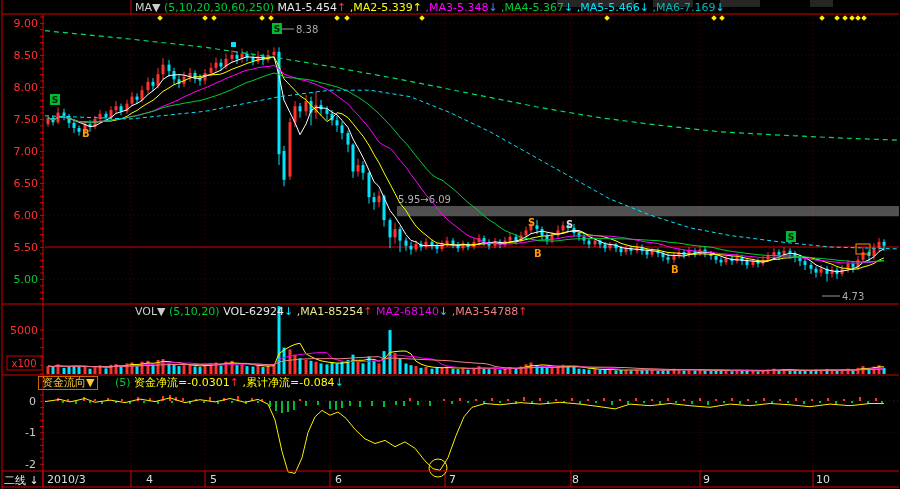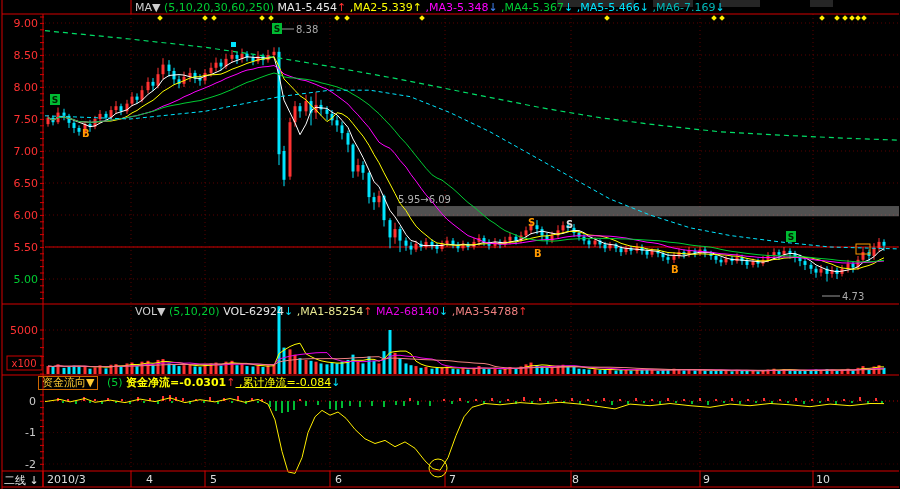--- a/index.html
+++ b/index.html
@@ -2,21 +2,21 @@
 <html><head>
 <meta charset="utf-8">
 <style>
   html,body{margin:0;padding:0;background:#000;}
   #screen{position:relative;width:900px;height:489px;background:#000;overflow:hidden;
           font-family:"DejaVu Sans",sans-serif;font-size:11px;}
   svg{position:absolute;left:0;top:0;}
   .hdr{position:absolute;white-space:nowrap;line-height:13px;letter-spacing:0;z-index:3;}
   .hdr span{font-size:11px;text-align:right;}
   #fund-box{display:inline-block;border:1px solid #cc6600;color:#ffcc33;padding:0 3px;
-            margin-right:5px;font-size:11px;line-height:12px;}
+            margin-right:13px;font-size:11px;line-height:12px;}
   #corner-cell{position:absolute;left:4px;top:473px;color:#e8e8e8;z-index:3;font-weight:normal;}
   .gray-blk{position:absolute;top:0;height:7px;background:#262626;z-index:1;}
 </style>
 </head>
 <body>
 
 <div id="screen">
   <svg id="chart" width="900" height="489" viewBox="0 0 900 489">
       <line x1="45" y1="279" x2="899" y2="279" stroke="#5a0000" stroke-width="1" stroke-dasharray="1,3"></line>
       <line x1="45" y1="247" x2="899" y2="247" stroke="#5a0000" stroke-width="1" stroke-dasharray="1,3"></line>
@@ -775,21 +775,21 @@
       <rect x="835" y="16" width="4" height="4" transform="rotate(45 837 18)" fill="#ffee00"></rect>
       <rect x="843" y="16" width="4" height="4" transform="rotate(45 845 18)" fill="#ffee00"></rect>
       <rect x="850" y="16" width="4" height="4" transform="rotate(45 852 18)" fill="#ffee00"></rect>
       <rect x="856" y="16" width="4" height="4" transform="rotate(45 858 18)" fill="#ffee00"></rect>
       <rect x="862" y="16" width="4" height="4" transform="rotate(45 864 18)" fill="#ffee00"></rect>
     </svg>
 
   <div class="hdr" style="left:135px;top:1px;"><span style="color: rgb(204, 204, 204);">MA▼</span><span style="color: rgb(0, 204, 51);"> (5,10,20,30,60,250) </span><span style="color: rgb(232, 232, 232);">MA1-5.454</span><span style="color: rgb(255, 50, 50);">↑</span><span style="color: rgb(255, 255, 0);"> ,MA2-5.339</span><span style="color: rgb(255, 255, 0);">↑</span><span style="color: rgb(255, 0, 255);"> ,MA3-5.348</span><span style="color: rgb(68, 136, 255);">↓</span><span style="color: rgb(0, 204, 51);"> ,MA4-5.367</span><span style="color: rgb(0, 229, 255);">↓</span><span style="color: rgb(0, 229, 255);"> ,MA5-5.466</span><span style="color: rgb(0, 229, 255);">↓</span><span style="color: rgb(0, 184, 184);"> ,MA6-7.169</span><span style="color: rgb(0, 229, 255);">↓</span></div>
   <div class="hdr" style="left:135px;top:305px;"><span style="color: rgb(204, 204, 204);">VOL▼</span><span style="color: rgb(0, 204, 51);"> (5,10,20) </span><span style="color: rgb(232, 232, 232);">VOL-62924</span><span style="color: rgb(0, 229, 255);">↓</span><span style="color: rgb(232, 232, 144);"> ,MA1-85254</span><span style="color: rgb(255, 50, 50);">↑</span><span style="color: rgb(232, 0, 232);"> MA2-68140</span><span style="color: rgb(0, 229, 255);">↓</span><span style="color: rgb(240, 128, 128);"> ,MA3-54788</span><span style="color: rgb(255, 50, 50);">↑</span></div>
   <div class="hdr" style="left:38px;top:376px;">
-    <span id="fund-box"><span>资金流向</span><span>▼</span></span><span id="fund-segs"><span style="color: rgb(0, 204, 51);"> (5) </span><span style="color: rgb(255, 255, 0); font-weight: bold;">资金净流=-0.0301</span><span style="color: rgb(255, 50, 50);">↑</span><span style="color: rgb(255, 255, 0); text-decoration: underline;"> ,累计净流=-0.084</span><span style="color: rgb(0, 229, 255);">↓</span></span>
+    <span id="fund-box"><span>资金流向</span><span>▼</span></span><span id="fund-segs"><span style="color: rgb(0, 204, 51);"> (5) </span><span style="color: rgb(255, 255, 0);">资金净流=-0.0301</span><span style="color: rgb(255, 50, 50);">↑</span><span style="color: rgb(255, 255, 0);"> ,累计净流=-0.084</span><span style="color: rgb(0, 229, 255);">↓</span></span>
   </div>
 
   <div id="corner-cell">
     <span>二线</span>
     <span>↓</span>
   </div>
 
   <div class="gray-blk" style="left:557px;width:77px;"></div>
   <div class="gray-blk" style="left:653px;width:40px;"></div>
   <div class="gray-blk" style="left:720px;width:40px;"></div>

